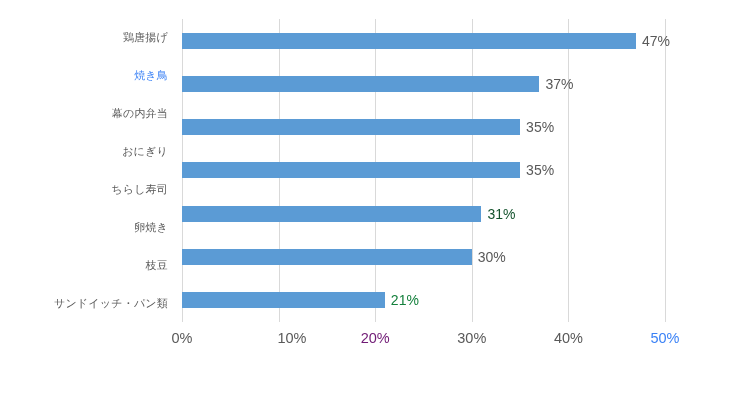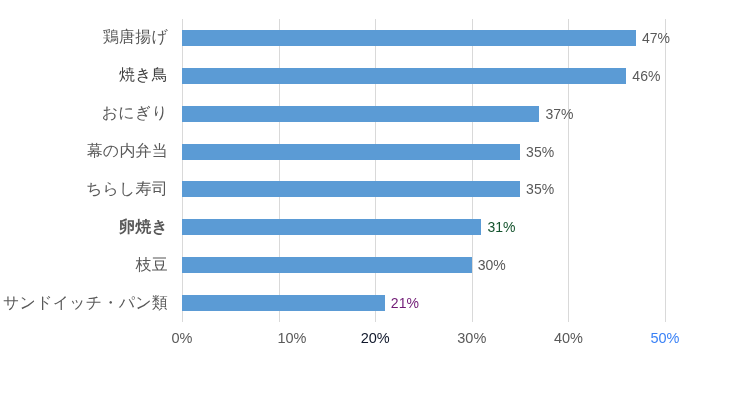--- a/index.html
+++ b/index.html
@@ -31,21 +31,21 @@
     height: 303px;
     display: flex;
     flex-direction: column;
   }
   .cat-label {
     flex: 1 1 0;
     display: flex;
     align-items: center;
     justify-content: flex-end;
     padding-right: 8px;
-    font-size: 16px;
+    font-size: 11px;
     color: #595959;
     letter-spacing: 0.2px;
     white-space: nowrap;
   }
 
   
   .plot {
     position: absolute;
     left: 182px;
     top: 19px;
@@ -113,46 +113,42 @@
     white-space: nowrap;
   }
 </style>
 </head>
 <body>
 
 <div id="chart-root" style="background: rgb(255, 255, 255);">
 
   <div class="cat-labels">
       <div class="cat-label" style="color: rgb(89, 89, 89);">鶏唐揚げ</div>
-      <div class="cat-label" style="color: #404040;">焼き鳥</div>
+      <div class="cat-label" style="color: #3b82f6;">焼き鳥</div>
+      <div class="cat-label" style="color: rgb(89, 89, 89);">幕の内弁当</div>
       <div class="cat-label" style="color: rgb(89, 89, 89);">おにぎり</div>
-      <div class="cat-label" style="color: rgb(89, 89, 89);">幕の内弁当</div>
       <div class="cat-label" style="color: rgb(89, 89, 89);">ちらし寿司</div>
-      <div class="cat-label" style="color: rgb(89, 89, 89); font-weight: bold;">卵焼き</div>
+      <div class="cat-label" style="color: rgb(89, 89, 89);">卵焼き</div>
       <div class="cat-label" style="color: rgb(89, 89, 89); padding-left: 48px;">枝豆</div>
       <div class="cat-label" style="color: rgb(89, 89, 89);">サンドイッチ・パン類</div>
     </div>
 
   <div class="plot">
     <div class="axis-line"></div>
     <div id="gridlines">
         <div class="gridline" style="left: 96.6px; background: rgb(217, 217, 217);"></div>
         <div class="gridline" style="left: 193.2px; background: rgb(217, 217, 217);"></div>
         <div class="gridline" style="left: 289.8px; background: rgb(217, 217, 217);"></div>
         <div class="gridline" style="left: 386.4px; background: rgb(217, 217, 217);"></div>
         <div class="gridline" style="left: 483px; background: rgb(217, 217, 217);"></div>
       </div>
     <div class="bar-rows" id="bar-rows">
         <div class="bar-row">
           <div class="bar" style="width: 454.02px; background: rgb(91, 155, 213);"></div>
           <div class="bar-value" style="color: rgb(89, 89, 89);">47%</div>
-        </div>
-        <div class="bar-row">
-          <div class="bar" style="width: 444.36px; background: rgb(91, 155, 213);"></div>
-          <div class="bar-value" style="color: rgb(89, 89, 89);">46%</div>
         </div>
         <div class="bar-row">
           <div class="bar" style="width: 357.42px; background: rgb(91, 155, 213);"></div>
           <div class="bar-value" style="color: rgb(89, 89, 89);">37%</div>
         </div>
         <div class="bar-row">
           <div class="bar" style="width: 338.1px; background: rgb(91, 155, 213);"></div>
           <div class="bar-value" style="color: rgb(89, 89, 89);">35%</div>
         </div>
         <div class="bar-row">
@@ -162,27 +158,27 @@
         <div class="bar-row">
           <div class="bar" style="width: 299.46px; background: rgb(91, 155, 213);"></div>
           <div class="bar-value" style="color: #14532d;">31%</div>
         </div>
         <div class="bar-row">
           <div class="bar" style="width: 289.8px; background: rgb(91, 155, 213);"></div>
           <div class="bar-value" style="color: rgb(89, 89, 89);">30%</div>
         </div>
         <div class="bar-row">
           <div class="bar" style="width: 202.86px; background: rgb(91, 155, 213);"></div>
-          <div class="bar-value" style="color: #701a75;">21%</div>
+          <div class="bar-value" style="color: #15803d;">21%</div>
         </div>
       </div>
   </div>
 
   <div class="tick-labels" id="tick-labels">
       <div class="tick-label" style="left: 0px; color: rgb(89, 89, 89);">0%</div>
       <div class="tick-label" style="left: 110px; color: rgb(89, 89, 89);">10%</div>
-      <div class="tick-label" style="left: 193.2px; color: #0f172a;">20%</div>
+      <div class="tick-label" style="left: 193.2px; color: #701a75;">20%</div>
       <div class="tick-label" style="left: 289.8px; color: rgb(89, 89, 89);">30%</div>
       <div class="tick-label" style="left: 386.4px; color: rgb(89, 89, 89);">40%</div>
       <div class="tick-label" style="left: 483px; color: #3b82f6;">50%</div>
     </div>
 
 </div>
 
 </body></html>

